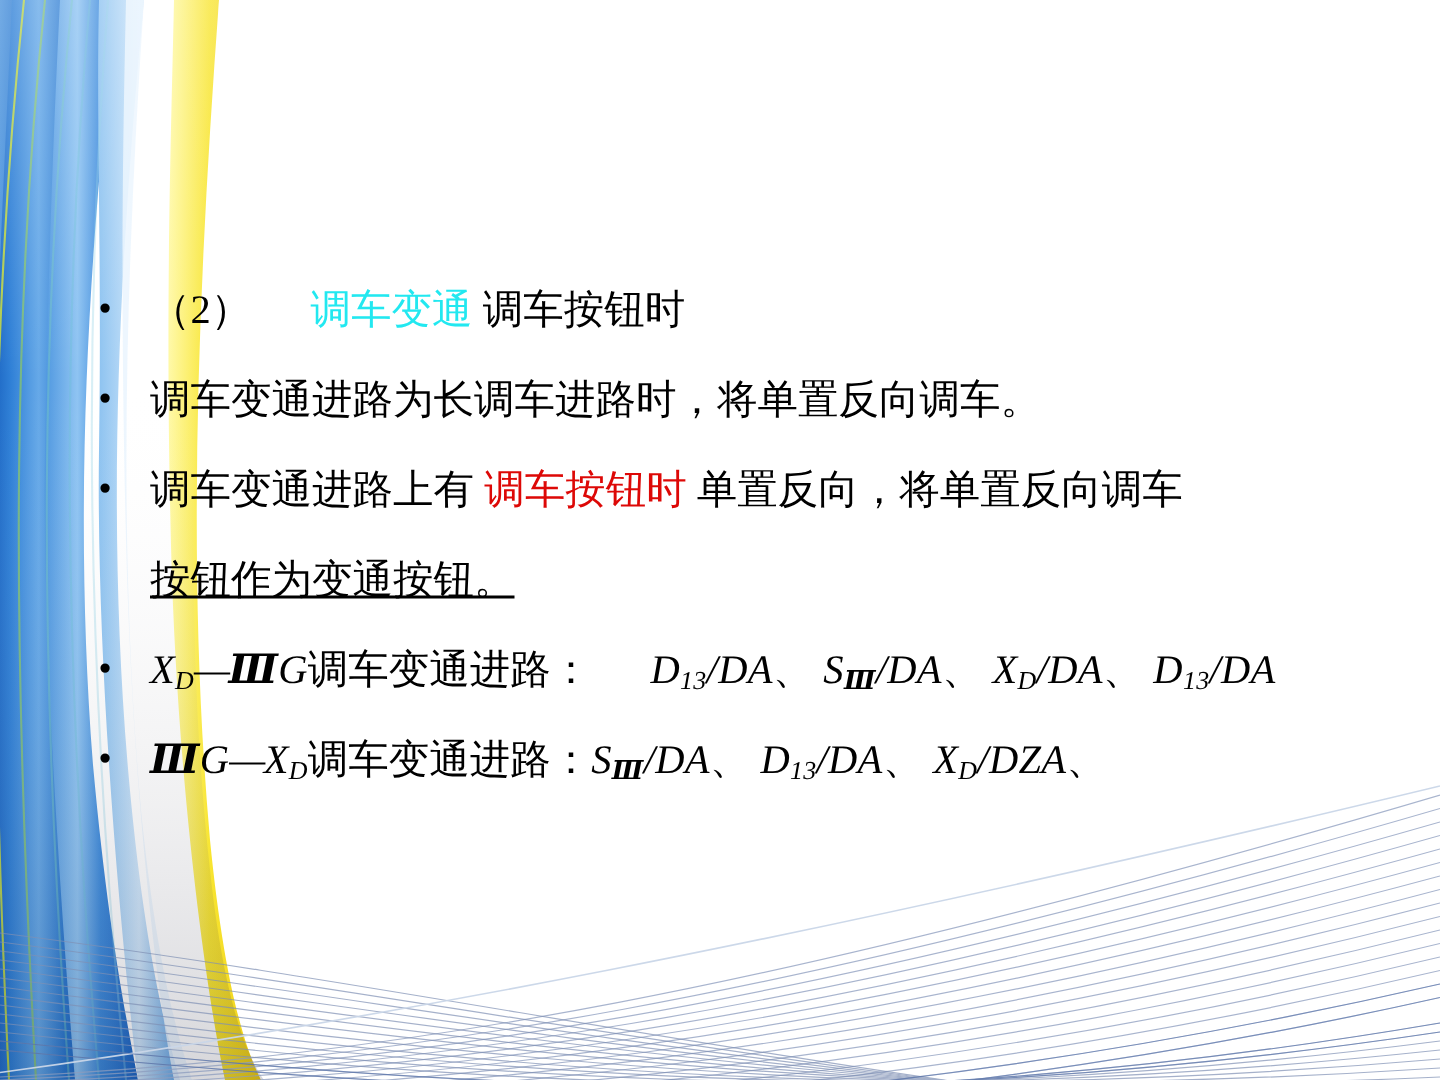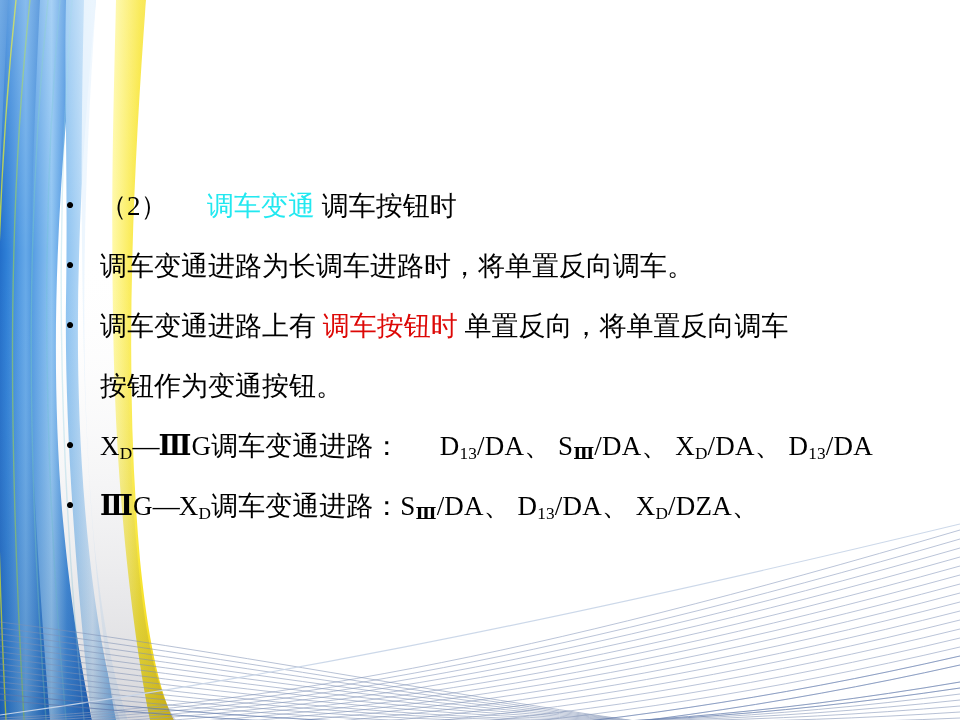--- a/index.html
+++ b/index.html
@@ -78,35 +78,37 @@
     width: 20px;
     line-height: 60px;
     font-size: 26px;
     text-align: center;
     color: #000000;
   }
 
   
   .bullet-row.cont {
     padding-left: 48px;
+    text-decoration: underline;
   }
 
   .t-cjk {
     font-family: "Liberation Serif", "DejaVu Serif", serif;
     font-size: 27px;
   }
 
   .hl-cyan { color: #22E8F0; }
   .hl-red  { color: #DD0806; }
   .gap-md { display: inline-block; width: 26px; }
 
   .sym {
     font-family: "Liberation Serif", "DejaVu Serif", serif;
     font-size: 27px;
     letter-spacing: 0.2px;
+    font-style: italic;
   }
   .sym sub {
     font-size: 0.64em;
     vertical-align: -0.26em;
     line-height: 0;
   }
 
   .roman {
     font-family: "Liberation Serif", "DejaVu Serif", serif;
     font-weight: bold;

